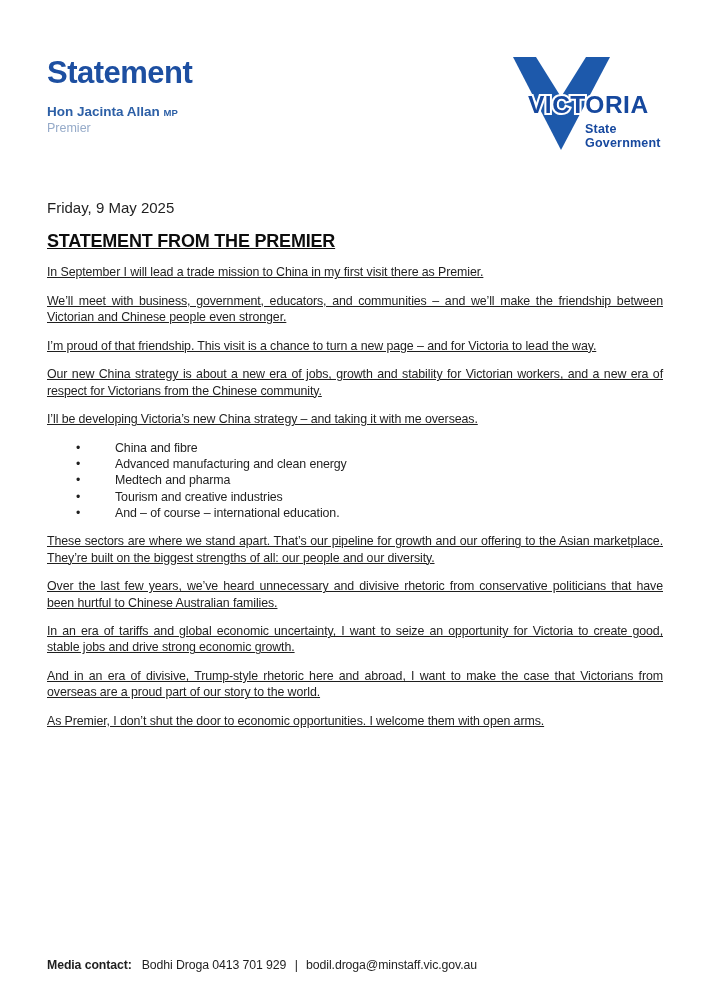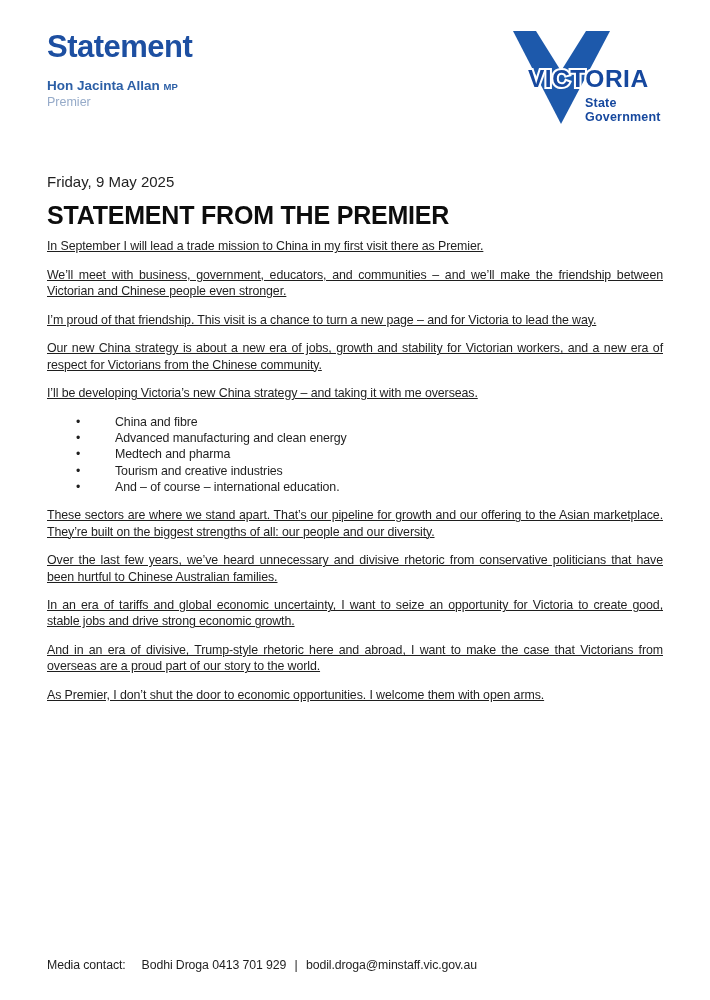--- a/index.html
+++ b/index.html
@@ -4,40 +4,40 @@
 <style>
   html, body { margin: 0; padding: 0; background: #ffffff; }
   .page {
     position: relative;
     width: 710px; height: 1000px;
     margin: 0 auto;
     background: #ffffff;
     font-family: "Liberation Sans", sans-serif;
     color: var(--body-text, #1f1f1f);
     box-sizing: border-box;
-    padding: 31px 47px 0 47px;
+    padding: 57px 47px 0 47px;
     overflow: hidden;
   }
   .masthead { display: flex; justify-content: space-between; align-items: flex-start; height: 93px; }
   .masthead-left { display: flex; flex-direction: column; }
   .doc-type {
     margin: 0; font-size: 31px; line-height: 32px; font-weight: bold;
     letter-spacing: -0.5px; color: var(--accent-blue, #1d4fa1);
   }
   .author { margin-top: 16px; font-size: 13.5px; line-height: 14px; font-weight: bold; color: var(--author-blue, #2c5fa6); }
   .author .postnominal { font-size: 9.5px; font-weight: bold; }
   .author-title { margin-top: 2px; font-size: 12.5px; line-height: 13px; color: var(--premier-blue, #96abc9); }
   .logo { width: 152px; height: 93px; flex: 0 0 auto; }
   .logo svg { display: block; width: 100%; height: 100%; }
   .logo .wordmark { font-family: "Liberation Sans", sans-serif; font-weight: bold; font-size: 24.5px; letter-spacing: 0.5px; }
   .logo .gov-line { font-family: "Liberation Sans", sans-serif; font-weight: bold; font-size: 12.5px; letter-spacing: 0.2px; }
   .date-line { margin-top: 50px; font-size: 15px; line-height: 16px; }
   .doc-title {
-    margin: 14px 0 0 0; font-size: 25px; line-height: 22px;
-    font-weight: bold; color: #0d0d0d; letter-spacing: -0.2px;
+    margin: 14px 0 0 0; font-size: 18px; line-height: 22px;
+    font-weight: bold; color: #0d0d0d; letter-spacing: -0.2px; text-decoration: underline;
   }
   .body-copy { margin-top: 12px; }
   .body-copy p {
     margin: 0 0 12.5px 0;
     font-size: 12.4px; line-height: 16.2px; letter-spacing: -0.1px;
     text-align: justify;
     text-decoration: underline;
   }
   ul.strengths { list-style: none; margin: 0 0 12.5px 0; padding: 0; }
   ul.strengths li {
@@ -46,21 +46,21 @@
   }
   ul.strengths li::before {
     content: "\2022";
     position: absolute; left: 29px; top: 0;
     font-size: 12.4px; line-height: 16.2px;
   }
   .footer-contact {
     position: absolute; left: 47px; right: 47px; top: 957px;
     font-size: 12.3px; line-height: 16px; letter-spacing: -0.1px;
   }
-  .footer-contact .label { font-weight: normal; margin-right: 16px; }
+  .footer-contact .label { font-weight: bold; margin-right: 10px; }
   .footer-contact .sep { margin: 0 5px; }
 </style>
 </head>
 <body>
 
 <div class="page">
 
   <header class="masthead">
     <div class="masthead-left">
       <h1 class="doc-type">Statement</h1>

